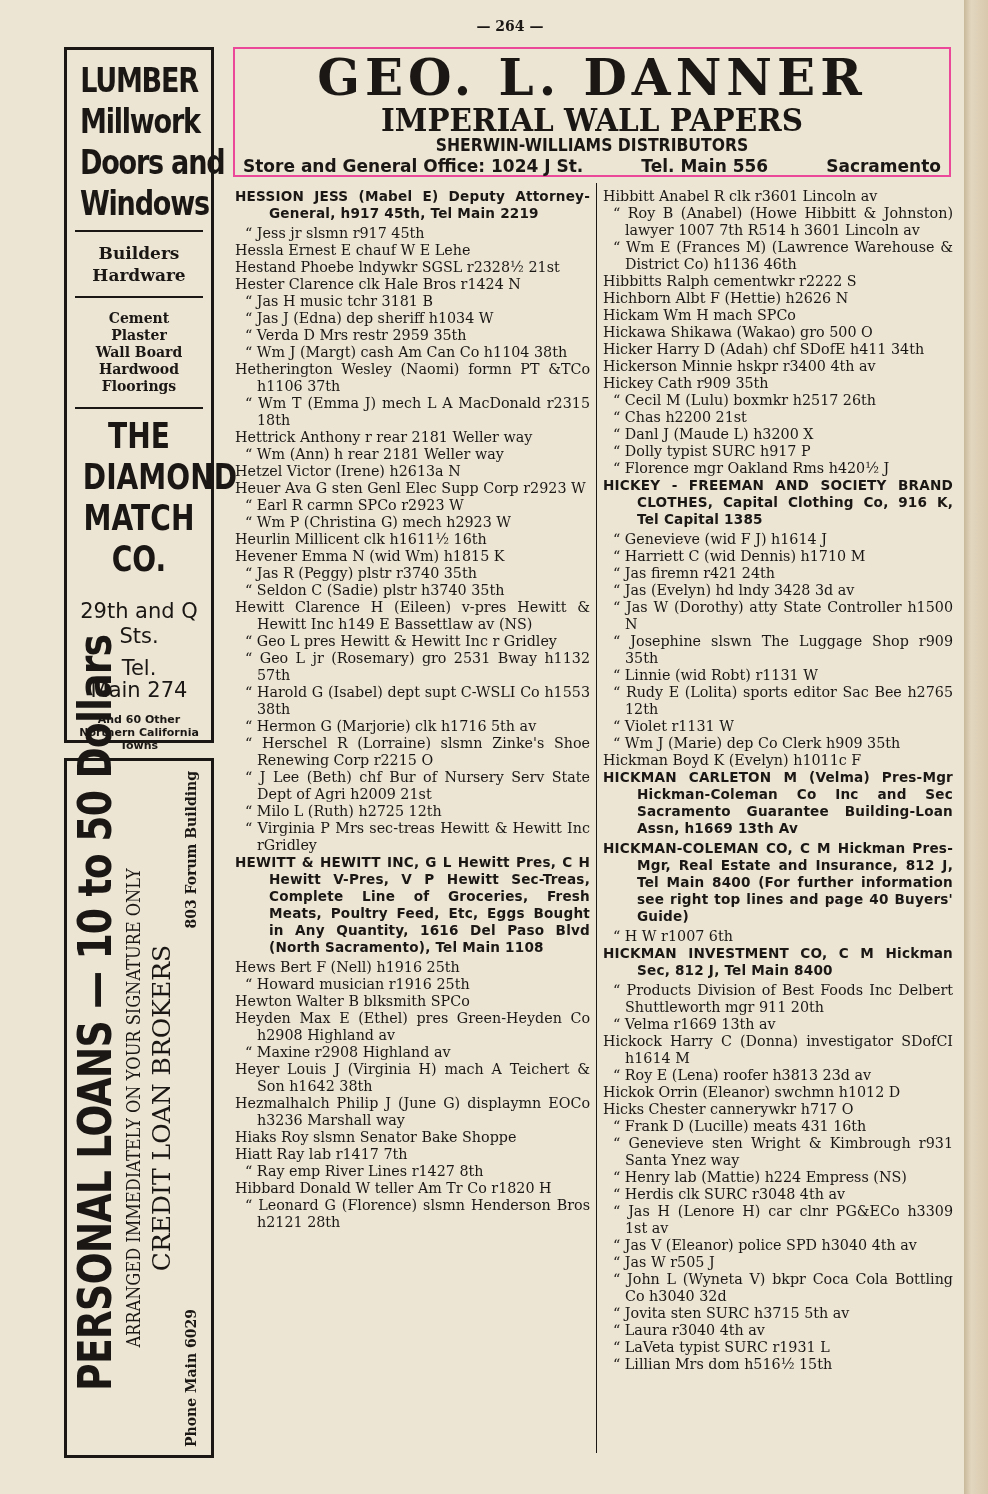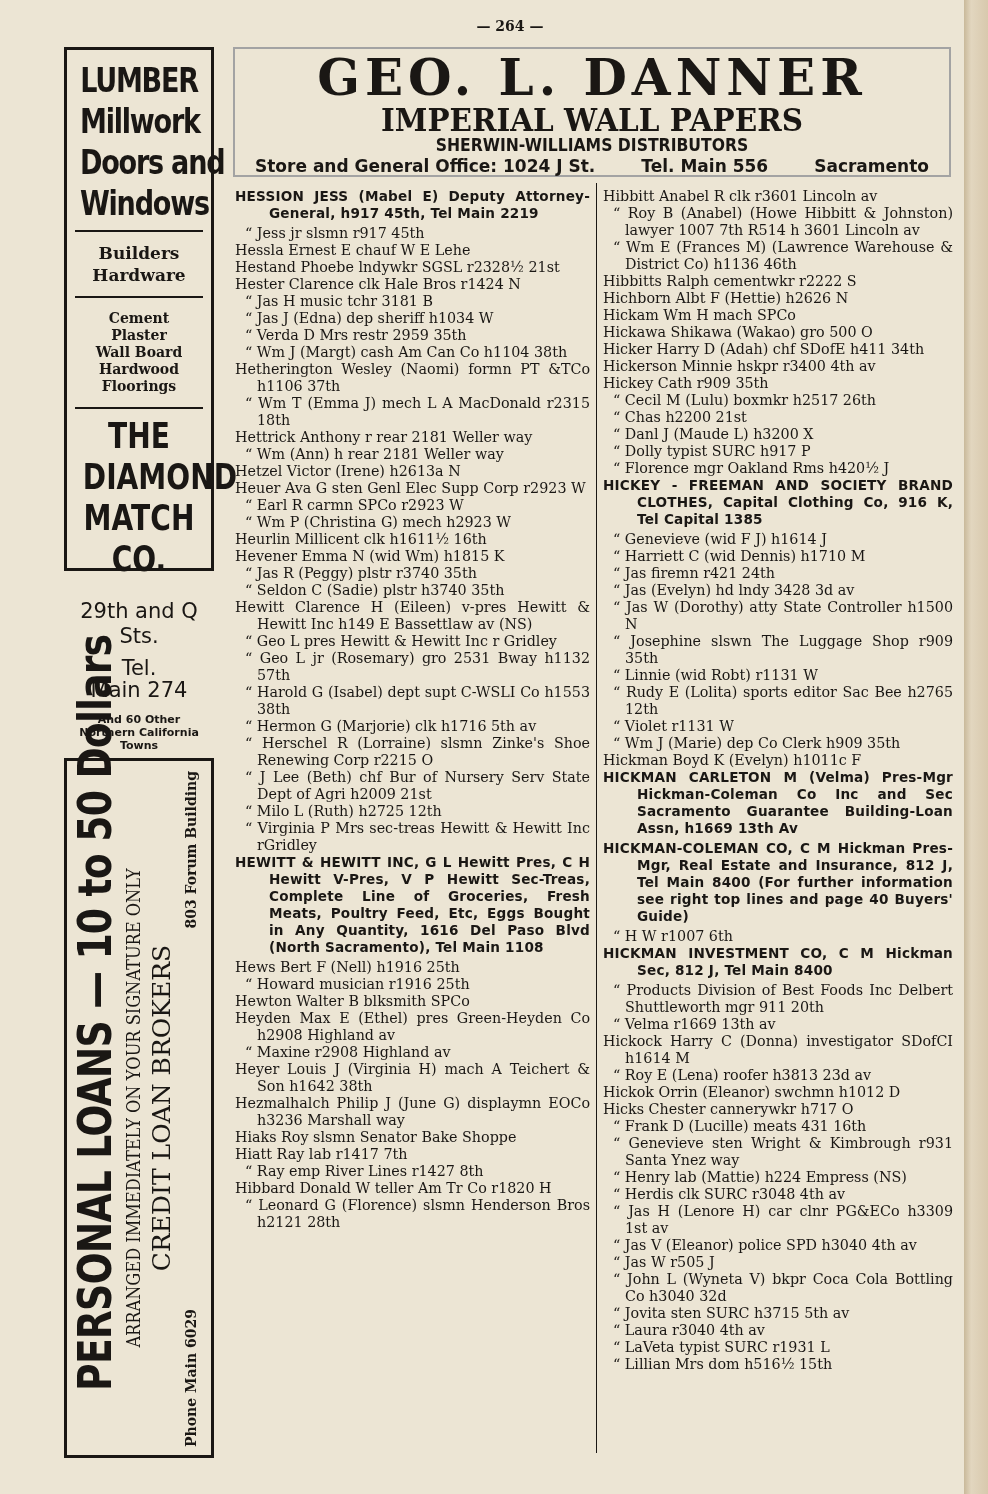--- a/index.html
+++ b/index.html
@@ -1,43 +1,43 @@
 <!DOCTYPE html>
 <html><head>
 <meta charset="utf-8">
 <style>
   html,body{margin:0;padding:0;}
   body{width:988px;height:1494px;background:#ece5d4;position:relative;overflow:hidden;color:#1a1714;font-family:"DejaVu Serif",serif;}
   .page-edge{position:absolute;left:964px;top:0;width:24px;height:1494px;background:linear-gradient(90deg,#c9b99a,#e2d6bf 30%,#d8c9ad);}
   .page-number{position:absolute;left:0;width:988px;top:18px;text-align:center;font-size:14px;font-weight:bold;font-family:"DejaVu Serif",serif;padding-left:16px;}
   
   .ad{position:absolute;left:64px;width:150px;border:3px solid #1a1714;box-sizing:border-box;text-align:center;}
-  .ad1{top:47px;height:524px;}
+  .ad1{top:47px;height:696px;}
   .ad-big{font-family:"DejaVu Sans",sans-serif;font-weight:bold;font-size:33px;line-height:41px;letter-spacing:-1.5px;transform:scaleX(0.82);transform-origin:center;white-space:nowrap;}
   .ad-sec1{padding-top:10px;}
   .ad-rule{height:2px;background:#1a1714;margin:6px 8px;}
   .ad-mid{font-family:"DejaVu Serif",serif;font-weight:bold;font-size:17px;line-height:22px;padding:4px 0;}
   .ad-small{font-family:"DejaVu Serif",serif;font-weight:bold;font-size:14px;line-height:17px;padding:6px 0;}
   .ad-diamond{font-family:"DejaVu Sans",sans-serif;font-weight:bold;font-size:36px;line-height:41px;transform:scaleX(0.78);white-space:nowrap;}
   .ad-addr{font-family:"DejaVu Sans",sans-serif;font-size:21px;line-height:25px;margin-top:20px;}
   .ad-tel{font-family:"DejaVu Sans",sans-serif;font-size:21px;line-height:22px;margin-top:8px;}
   .ad-towns{font-family:"DejaVu Sans",sans-serif;font-weight:bold;font-size:11px;line-height:13px;margin-top:12px;}
   .ad2{top:758px;height:700px;}
   .ad2-inner{position:absolute;left:50%;top:50%;width:690px;height:145px;transform:translate(-50%,-50%) rotate(-90deg);}
   .loans-title{position:absolute;left:0;top:2px;width:690px;font-family:"DejaVu Sans",sans-serif;font-weight:bold;font-size:46px;line-height:52px;white-space:nowrap;text-align:center;transform:scaleX(0.82);transform-origin:center;letter-spacing:-1px;}
   .loans-sub{position:absolute;left:0;top:56px;width:690px;text-align:center;font-family:"DejaVu Serif",serif;font-size:18px;white-space:nowrap;transform:scaleX(0.9);}
   .loans-brokers{position:absolute;left:40px;top:80px;width:610px;text-align:center;font-family:"DejaVu Serif",serif;font-size:25px;white-space:nowrap;}
   .loans-phone{position:absolute;left:6px;top:116px;font-family:"DejaVu Serif",serif;font-weight:bold;font-size:14px;white-space:nowrap;}
   .loans-forum{position:absolute;right:8px;top:116px;font-family:"DejaVu Serif",serif;font-weight:bold;font-size:14px;white-space:nowrap;}
   
-  .hdr{position:absolute;left:233px;top:47px;width:718px;height:130px;border:2px solid #a3a3a3;box-sizing:border-box;text-align:center;}
+  .hdr{position:absolute;left:233px;top:47px;width:718px;height:130px;border:2px solid #ec4899;box-sizing:border-box;text-align:center;}
   .hdr-danner{font-family:"DejaVu Serif",serif;font-weight:bold;font-size:50px;line-height:54px;letter-spacing:5px;margin-top:2px;}
   .hdr-imperial{font-family:"DejaVu Serif",serif;font-weight:bold;font-size:31px;line-height:30px;transform:scaleX(0.95);}
   .hdr-sw{font-family:"DejaVu Sans",sans-serif;font-weight:bold;font-size:17px;line-height:20px;transform:scaleX(0.92);}
-  .hdr-row{display:flex;justify-content:space-between;padding:0 20px;font-family:"DejaVu Sans",sans-serif;font-weight:bold;font-size:17px;line-height:22px;}
+  .hdr-row{display:flex;justify-content:space-between;padding:0 8px;font-family:"DejaVu Sans",sans-serif;font-weight:bold;font-size:17px;line-height:22px;}
   
   .col{position:absolute;top:188px;font-size:14.3px;line-height:17px;font-family:"DejaVu Serif",serif;}
   .col-left{left:235px;width:355px;}
   .col-right{left:603px;width:350px;}
   .col-divider{position:absolute;left:596px;top:183px;width:1px;height:1270px;background:#1a1714;}
   .entry{text-align:justify;text-align-last:left;padding-left:22px;text-indent:-22px;margin:0;}
   .entry.sub{padding-left:22px;text-indent:-12px;}
   .entry.spaced{margin-bottom:3px;}
   .entry.bold{font-family:"DejaVu Sans",sans-serif;font-weight:bold;font-size:13.6px;line-height:17px;letter-spacing:0.2px;padding-left:34px;text-indent:-34px;}
 </style>

